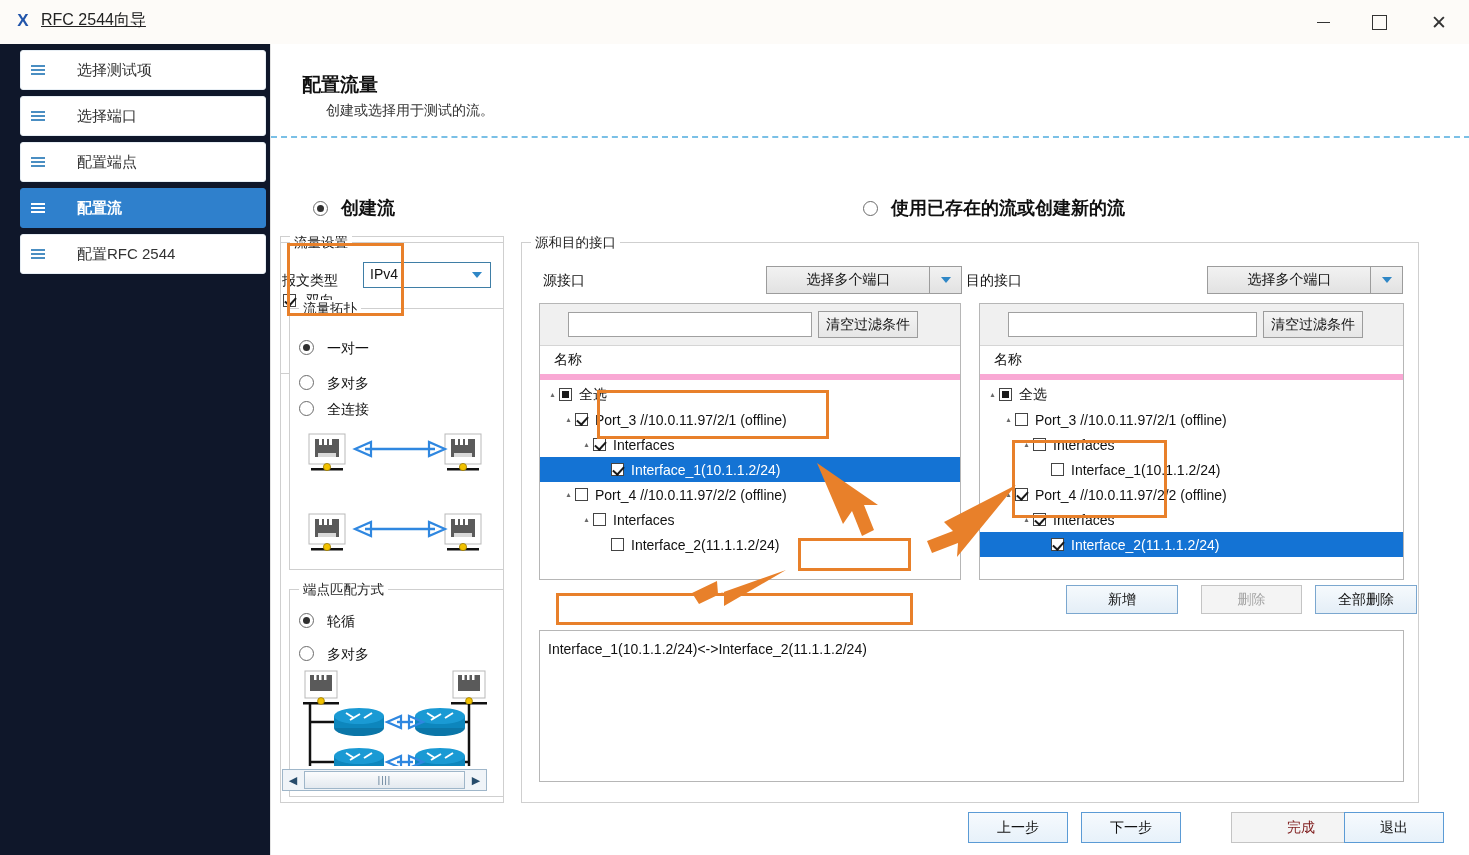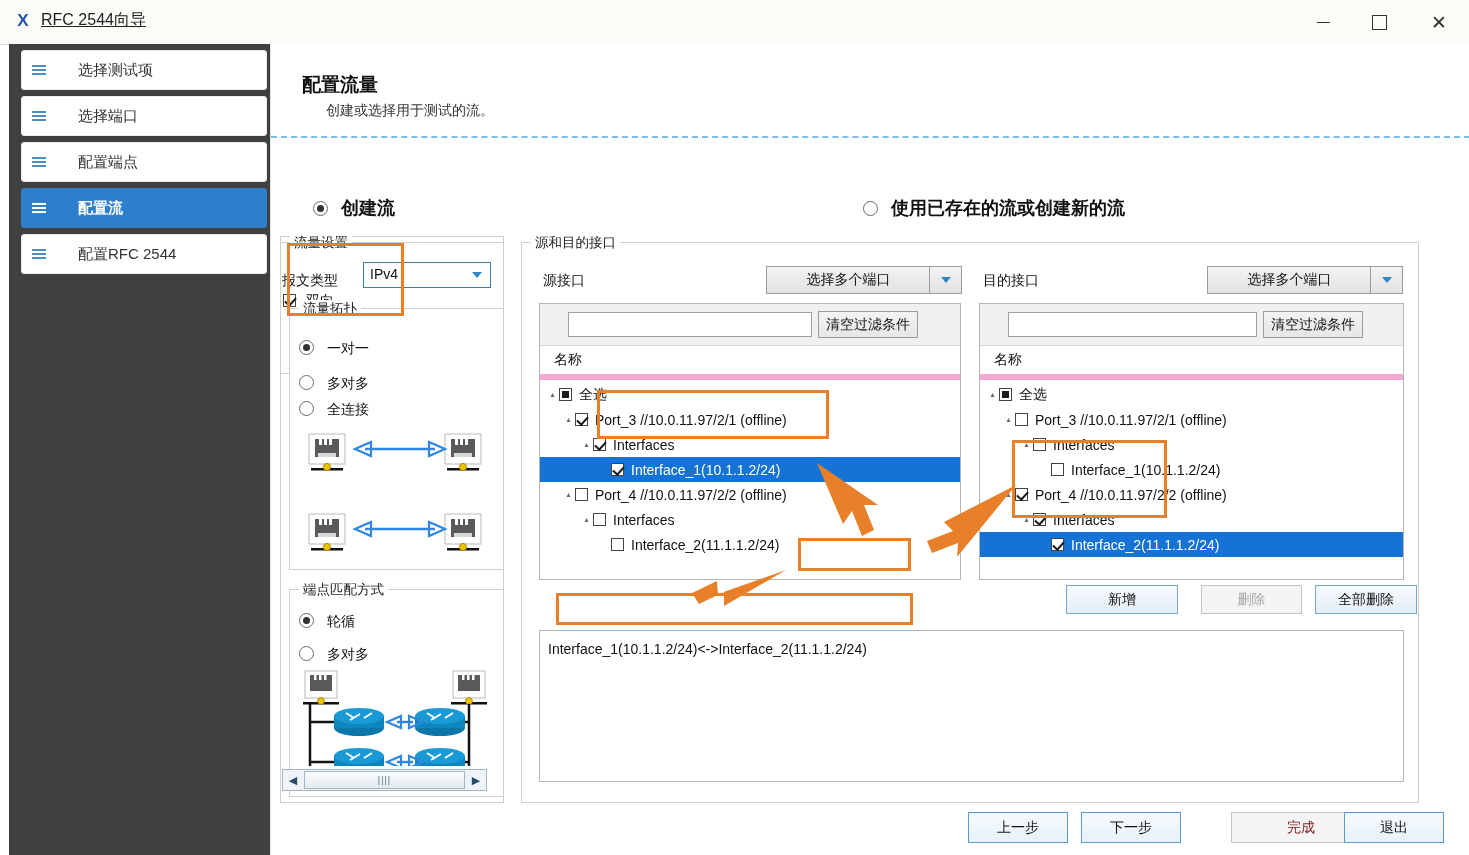--- a/index.html
+++ b/index.html
@@ -32,22 +32,22 @@
   }
   #btn-min{left:1300px;}
   #btn-max{left:1356px;}
   #btn-close{left:1416px;}
   .glyph-min{display:block;width:13px;height:1px;background:#333;}
   .glyph-max{display:block;width:13px;height:13px;border:1px solid #333;}
   .glyph-close{font-size:19px;line-height:19px;font-family:"DejaVu Sans",sans-serif;}
 
   
   #sidebar{
-    position:absolute;left:9px;top:44px;width:270px;height:811px;
-    background:#404040;border-right:1px solid #dfe7ee;
+    position:absolute;left:0;top:44px;width:270px;height:811px;
+    background:#0f172a;border-right:1px solid #dfe7ee;padding-left:8px;
   }
   .nav-item{
     position:relative;margin:6px 12px;height:38px;border-radius:3px;
     background:#ffffff;border:1px solid #e7eef4;
     display:flex;align-items:center;cursor:default;
   }
   .nav-item .hamburger{
     width:34px;display:flex;flex-direction:column;align-items:center;gap:2px;
   }
   .nav-item .hamburger i{display:block;width:14px;height:2px;background:#4a8ec2;}
@@ -123,21 +123,21 @@
   }
   #hscroll .arw{width:20px;text-align:center;font-size:11px;color:#274c6b;}
   #hscroll .thumb{flex:1;height:16px;margin:0 1px;border:1px solid #9fb6c9;
     background:linear-gradient(#fbfcfd,#e3e9ef);display:flex;align-items:center;justify-content:center;
     font-size:9px;letter-spacing:1px;color:#53728d;}
 
   
   #grp-ports{left:250px;top:198px;width:896px;height:559px;}
   .side-label{position:absolute;font-size:14px;color:#111;}
   #lbl-src{left:272px;top:228px;}
-  #lbl-dst{left:712px;top:228px;}
+  #lbl-dst{left:695px;top:228px;}
   .mport{
     position:absolute;height:26px;border:1px solid #9c9c9c;
     background:linear-gradient(#f2f2f2,#e2e2e2);
     display:flex;align-items:center;justify-content:center;font-size:14px;color:#111;
   }
   #mport-src{left:495px;top:222px;width:163px;}
   #mport-dst{left:936px;top:222px;width:163px;}
   .mport-drop{
     position:absolute;height:26px;width:31px;border:1px solid #9c9c9c;
     background:linear-gradient(#f2f2f2,#e2e2e2);display:flex;align-items:center;justify-content:center;

